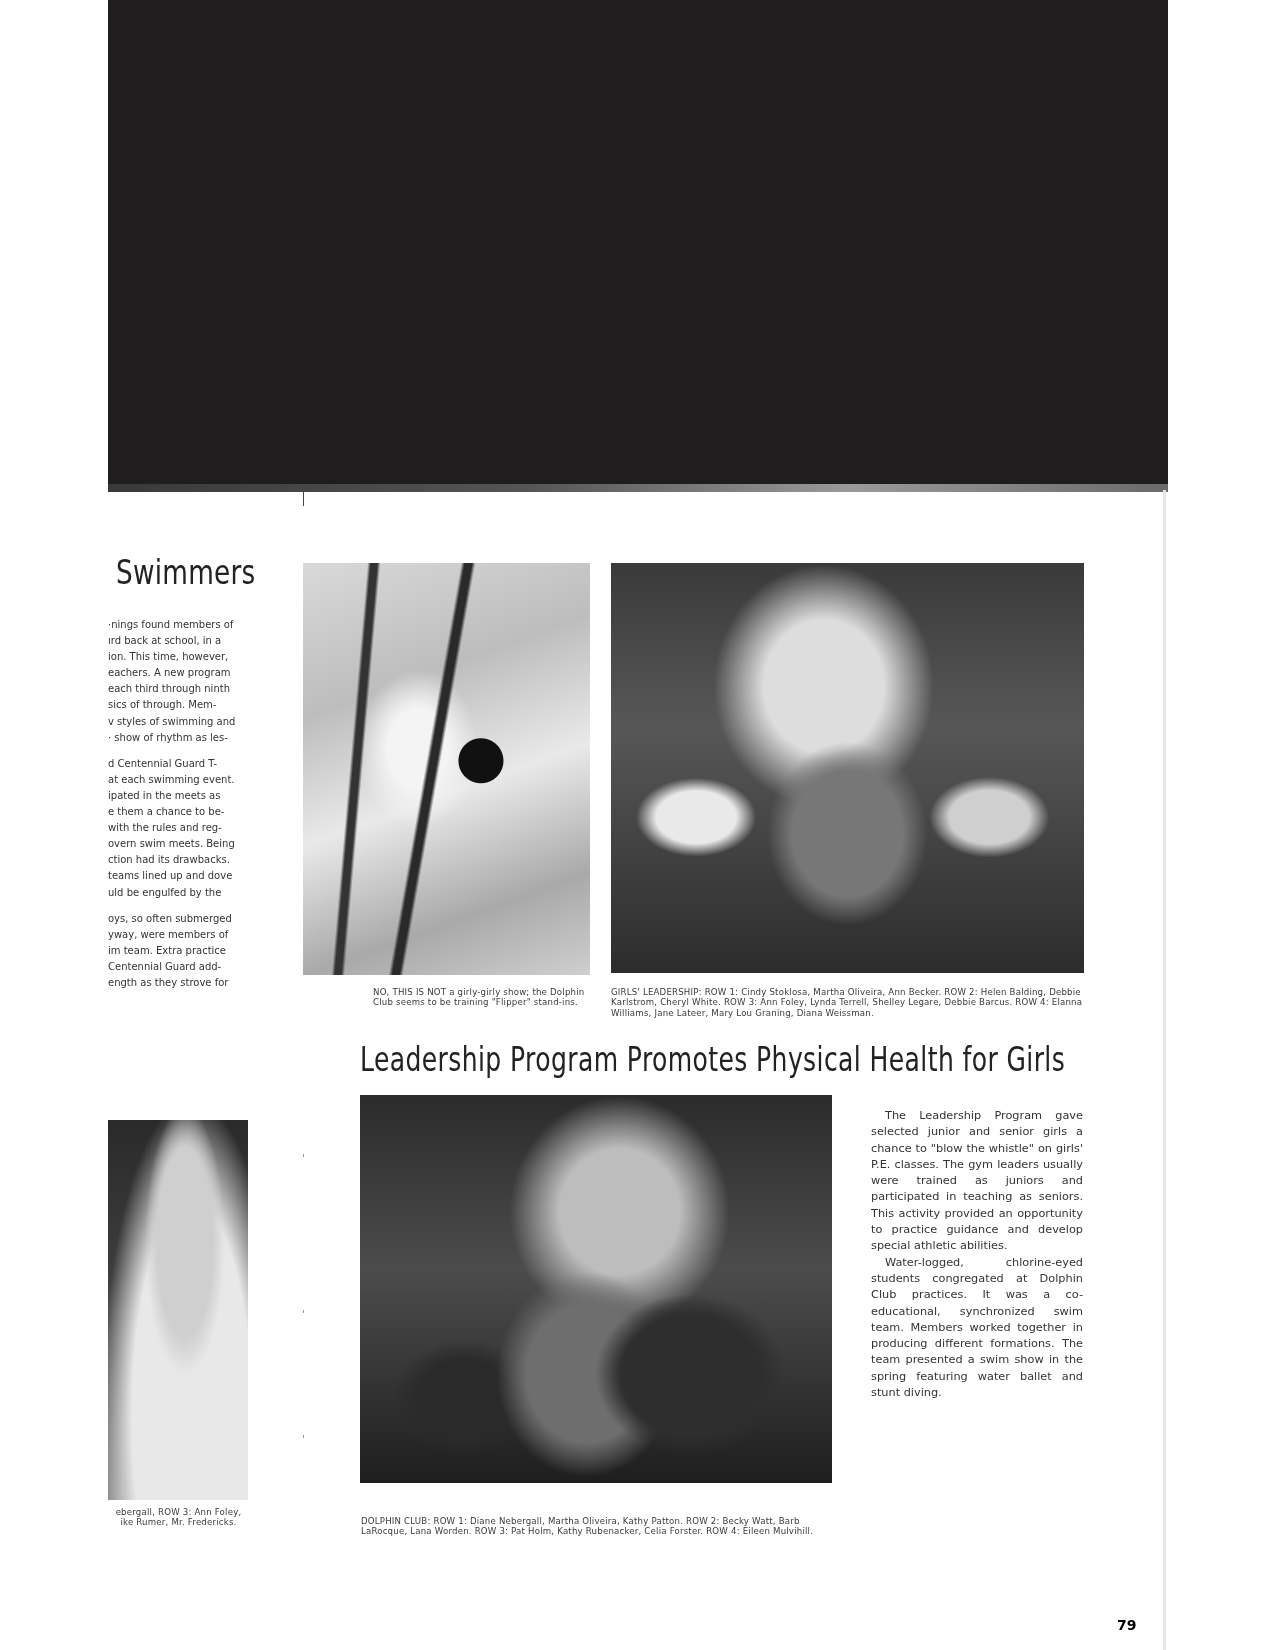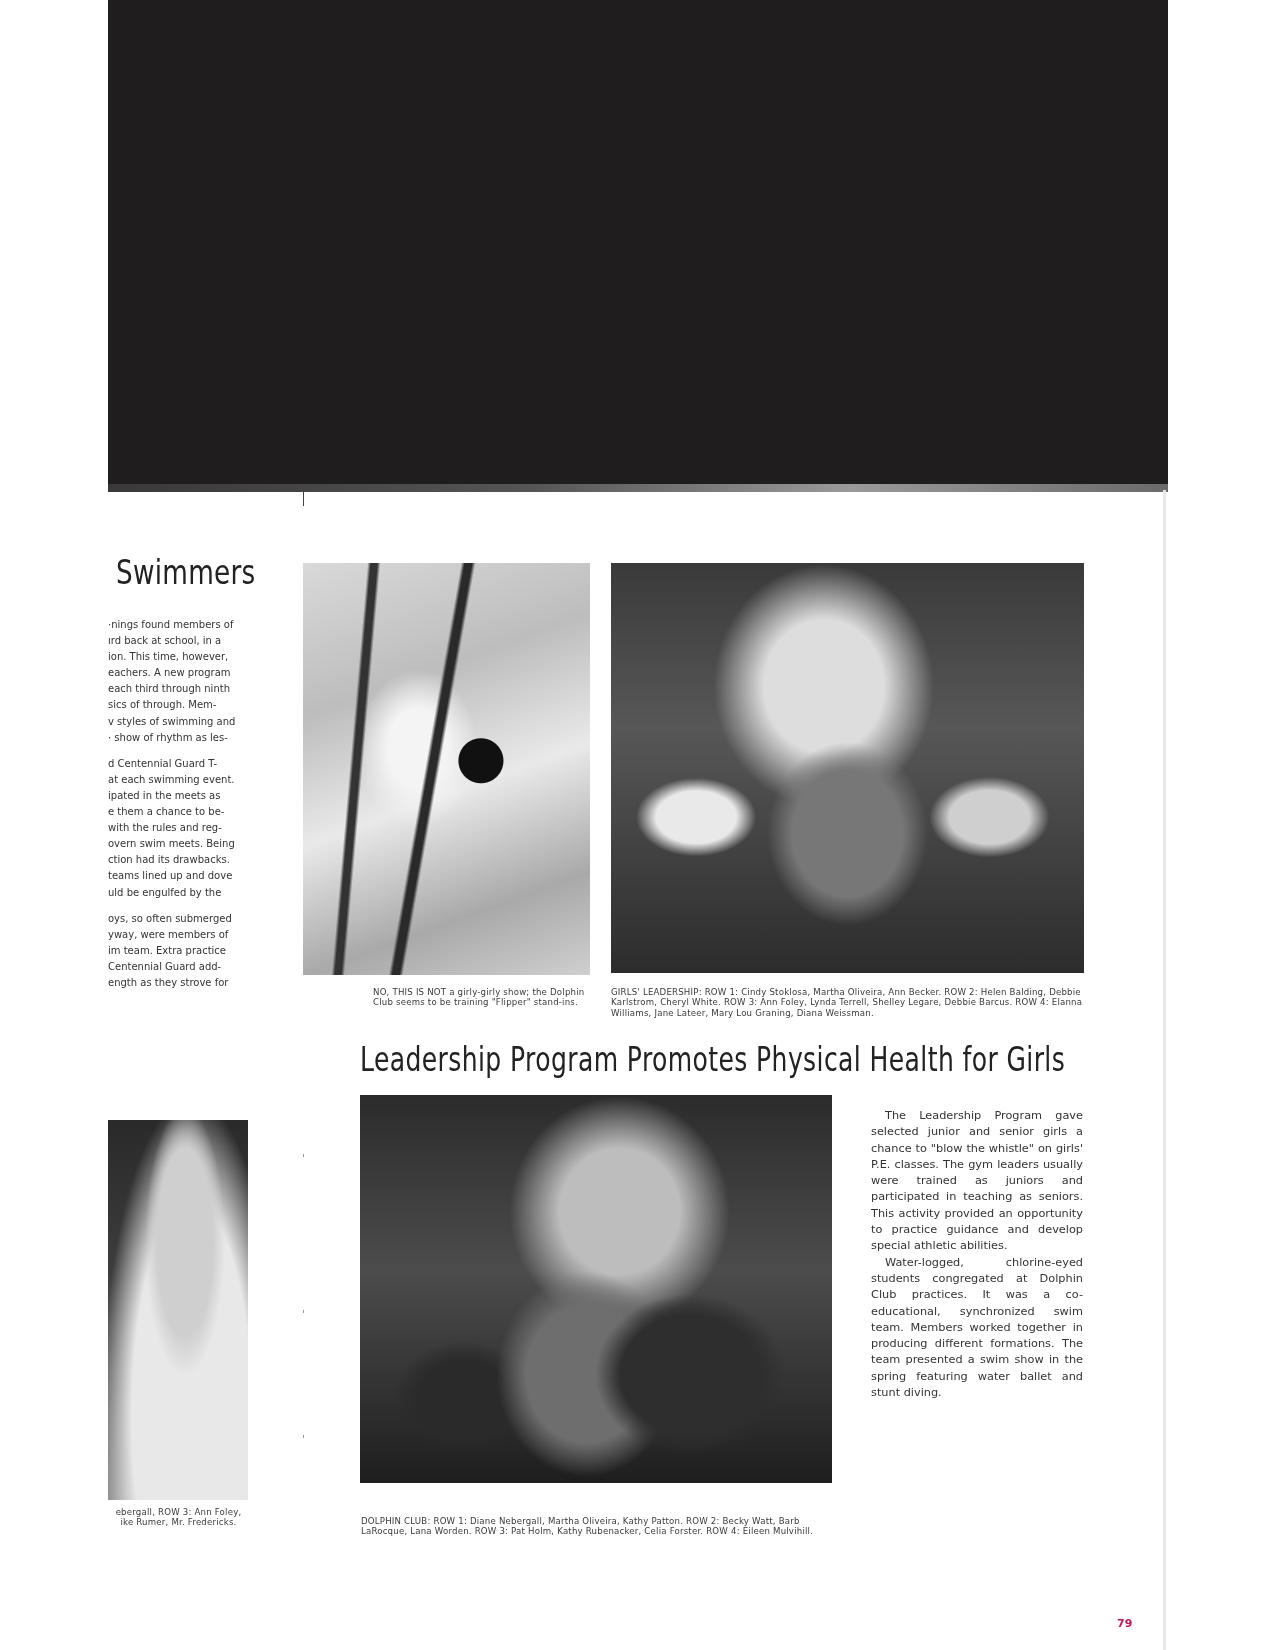--- a/index.html
+++ b/index.html
@@ -46,21 +46,21 @@
       linear-gradient(180deg,#2a2a2a 0%,#3d3d3d 40%,#888 100%); }
   .caption { font-size:8.6px; line-height:10.4px; color:#3a3a3a; letter-spacing:0.2px; }
   .cap-pool { left:361px; top:987px; width:229px;margin-left:12px; }
   .cap-leaders { left:611px; top:987px; width:472px; }
   .cap-dolphin { left:361px; top:1496px; width:470px;margin-top:20px; }
   .cap-portrait { left:108px; top:1507px; width:141px; text-align:center; white-space:nowrap; overflow:hidden; }
   .headline-main { left:360px; top:1040px; width:724px; font-size:33px; font-family:"DejaVu Sans","Liberation Sans",sans-serif;
                    color:#222; white-space:nowrap; transform:scaleX(0.76); transform-origin:left; letter-spacing:0.5px; }
   .col-right { left:871px; top:1108px; width:212px; font-size:11.3px; line-height:16.3px; color:#333; text-align:justify; }
   .col-right p { margin:0; text-indent:14px; }
-  .page-num { left:1117px; top:1617px; font-size:11px; font-weight:bold; color:#be185d; }
+  .page-num { left:1117px; top:1617px; font-size:14px; font-weight:bold; color:#000000; }
   .tick { width:1px; height:3px; background:#999; }
 </style>
 </head>
 <body>
 
 <div class="abs black-band"></div>
 <div class="abs band-edge"></div>
 <div class="abs right-edge"></div>
 <div class="abs gutter-line"></div>
 

